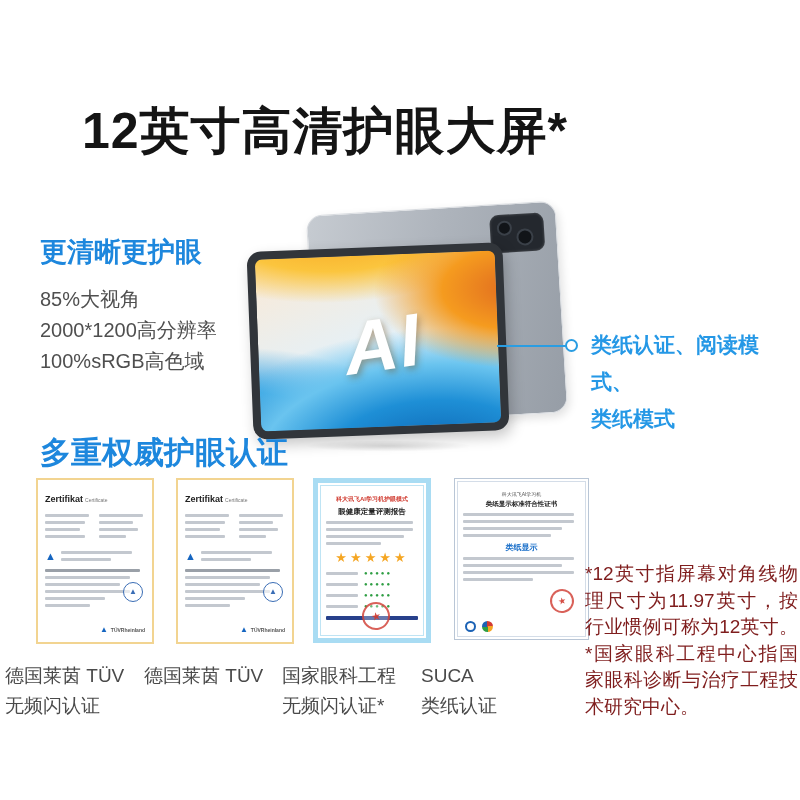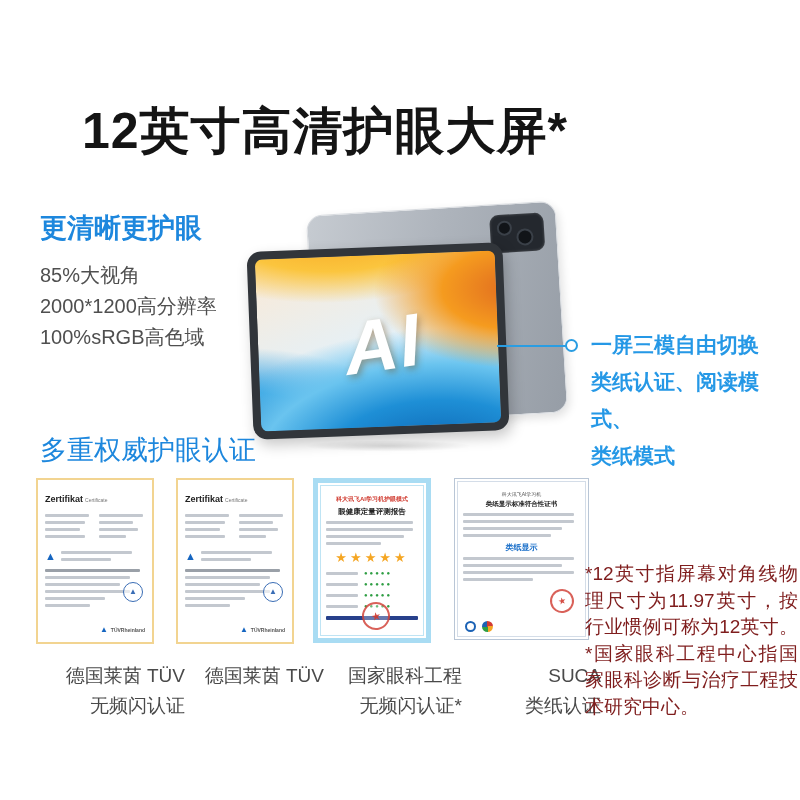--- a/index.html
+++ b/index.html
@@ -6,21 +6,21 @@
   html,body { background:#ffffff; }
   body { font-family:"Liberation Sans","DejaVu Sans",sans-serif; }
   .page { position:relative; width:800px; height:800px; background:#ffffff; overflow:hidden; margin:0 auto; }
 
   
   .title { position:absolute; top:98px; left:0; width:650px; text-align:center;
            font-size:50px; font-weight:700; color:#141414; letter-spacing:1px; }
 
   
   .features { position:absolute; left:40px; top:210px; }
-  .features h2 { font-size:27px; font-weight:700; color:#1d87dd; margin-bottom:14px; }
+  .features h2 { font-size:27px; font-weight:700; color:#1d87dd; margin-bottom:14px;margin-top:24px; }
   .features p { font-size:20px; color:#4f4f4f; line-height:31px; }
 
   
   .tablet-back { position:absolute; left:312px; top:208px; width:250px; height:212px;
                  background:linear-gradient(105deg,#c6cbd1 0%,#aeb4bc 45%,#969da6 100%);
                  border-radius:16px; transform:rotate(-3.5deg); border:1px solid #d9dce0;
                  box-shadow:2px 4px 10px rgba(0,0,0,.12); }
   .camera-module { position:absolute; right:12px; top:10px; width:54px; height:38px;
                    background:#24282e; border-radius:9px; box-shadow:inset 0 0 3px rgba(255,255,255,.25); }
   .lens { position:absolute; border-radius:50%; background:#111418; border:2px solid #3a4048; }
@@ -44,21 +44,21 @@
 
   
   .leader-line { position:absolute; left:497px; top:345px; width:70px; height:0;
                  border-top:2px solid #2a9de2; }
   .leader-dot { position:absolute; left:565px; top:339px; width:13px; height:13px;
                 border:2px solid #2a9de2; border-radius:50%; background:#fff; }
   .callout { position:absolute; left:591px; top:326px; width:205px; }
   .callout p { font-size:21px; font-weight:700; color:#2598e6; line-height:37px; }
 
   
-  .certs-heading { position:absolute; left:40px; top:432px; font-size:27px; font-weight:400; color:#1d87dd; }
+  .certs-heading { position:absolute; left:40px; top:432px; font-size:31px; font-weight:700; color:#1d87dd; }
   .cert { position:absolute; top:478px; background:#fff; }
   .cert.tuv { width:118px; height:166px; border:2px solid #f2d491; padding:8px 7px; }
   .cert.c1 { left:36px; }  .cert.c2 { left:176px; }
   .cert.eye { left:313px; width:118px; height:165px; border:5px solid #a9dcf3;
               box-shadow:inset 0 0 0 2px #ffffff, inset 0 0 0 3px #bfe4f4; padding:10px 8px; }
   .cert.suca { left:454px; width:135px; height:162px; border:1px solid #b9c6d6;
                box-shadow:inset 0 0 0 2px #fff, inset 0 0 0 3px #d4dde8; padding:10px 8px; }
 
   .bar { height:3px; background:#c3c8cf; border-radius:1px; margin:4px 0; }
   .bar.dark { background:#9aa0a8; }
@@ -90,21 +90,21 @@
   .suca .stamp { right:14px; bottom:26px; width:24px; height:24px; font-size:9px; line-height:21px; }
 
   .suca-small { font-size:5px; color:#555; text-align:center; margin-top:2px; }
   .suca-title { font-size:6.5px; font-weight:700; color:#222; text-align:center; margin:3px 0 4px; }
   .paper-logo { font-size:8px; font-weight:700; color:#1a6fc9; text-align:center; margin:5px 0 3px; }
   .suca-logos { position:absolute; left:10px; bottom:7px; display:flex; gap:6px; align-items:center; }
   .logo-c { width:11px; height:11px; border:2px solid #1b62b5; border-radius:50%; }
   .logo-m { width:11px; height:11px; border-radius:50%;
             background:conic-gradient(#d23b33 0 25%, #f5a623 25% 50%, #2f9e44 50% 75%, #1b62b5 75% 100%); }
 
-  .caption { position:absolute; top:661px; width:180px; text-align:right;
+  .caption { position:absolute; top:661px; width:180px; text-align:left;
              font-size:19px; color:#4a4a4a; line-height:30px; }
   .cap1 { left:5px; } .cap2 { left:144px; } .cap3 { left:282px; } .cap4 { left:421px; }
 
   
   .footnote { position:absolute; left:585px; top:561px; width:213px;
               font-size:19px; line-height:26.5px; color:#7f1d1d; text-align:justify; }
 </style>
 </head>
 <body>
 
@@ -128,21 +128,20 @@
   <div class="tablet-shadow"></div>
   <div class="tablet-front">
     <div class="screen">
       <span class="ai-label">AI</span>
     </div>
   </div>
 
   <div class="leader-line"></div>
   <div class="leader-dot"></div>
   <div class="callout">
-    <p>一屏三模自由切换</p>
     <p>类纸认证、阅读模式、</p>
     <p>类纸模式</p>
   </div>
 
   <h2 class="certs-heading">多重权威护眼认证</h2>
 
   <div class="cert tuv c1">
     <span class="zert-title">Zertifikat</span><span class="zert-sub">Certificate</span>
     <div class="cols">
       <div>

